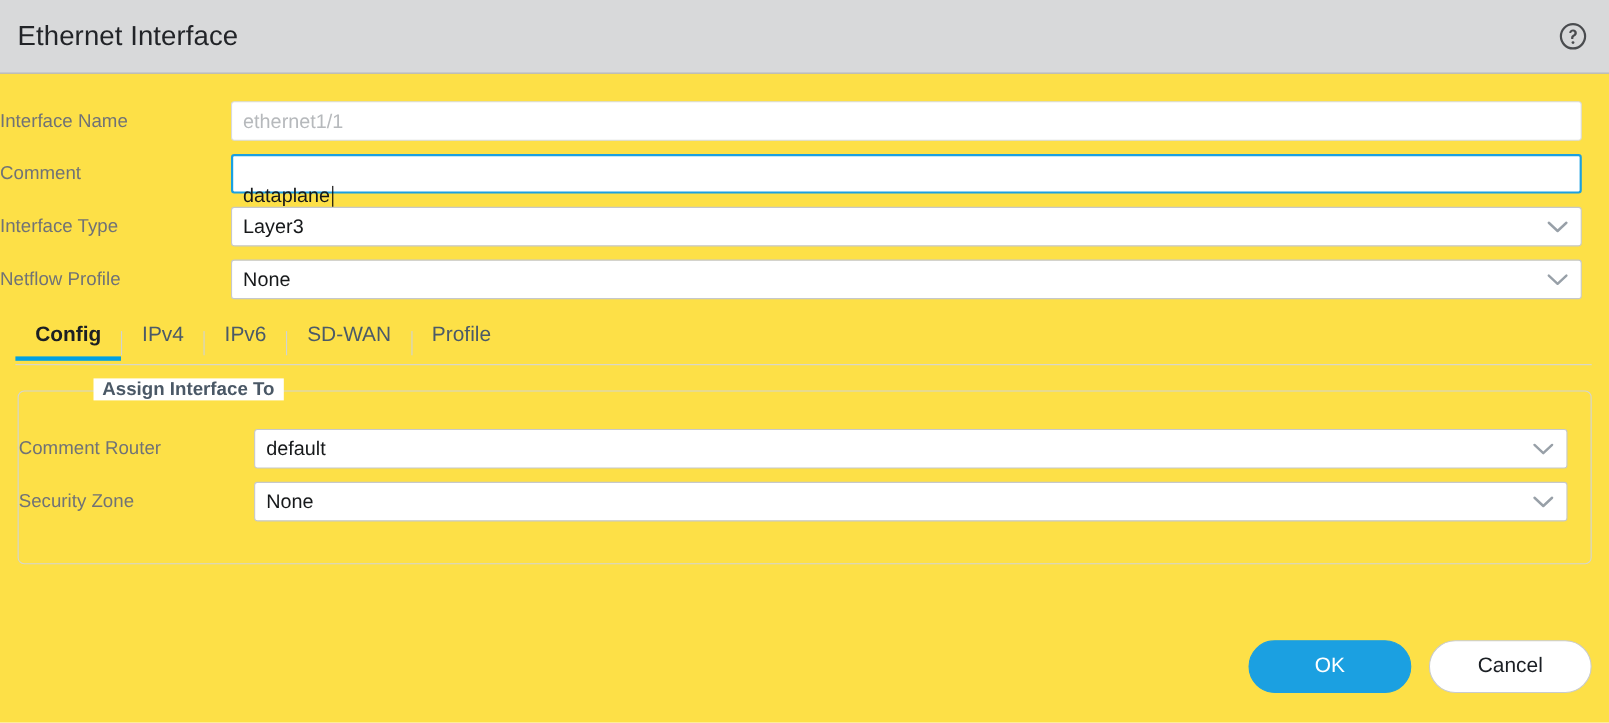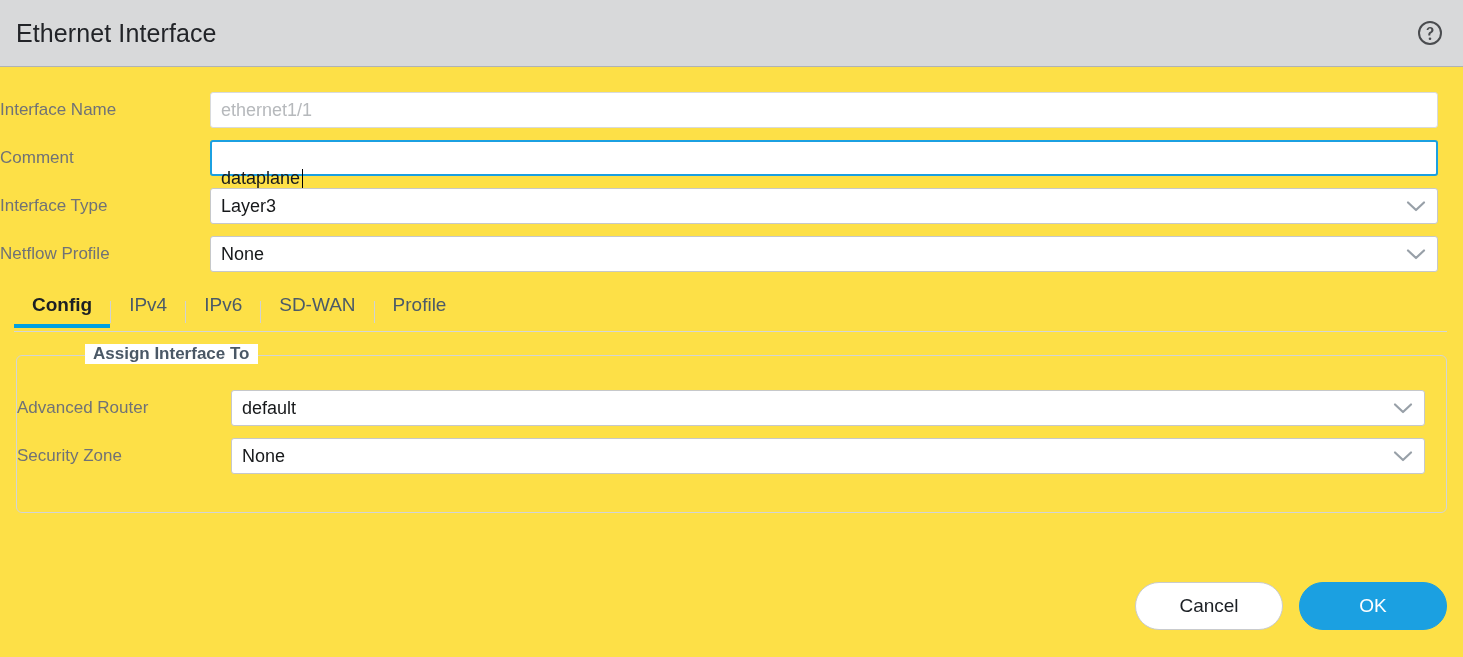--- a/index.html
+++ b/index.html
@@ -283,21 +283,21 @@
     <div class="tab">SD-WAN</div>
     <div class="tab-div"></div>
     <div class="tab">Profile</div>
   </div>
 
   <div class="fieldset">
     <div class="legend">Assign Interface To</div>
     <div class="inner-rows">
 
       <div class="row">
-        <div class="lbl">Advanced Router</div>
+        <div class="lbl">Comment Router</div>
         <div class="ctrl select">
           <span>default</span>
           <span class="chev">
             <svg width="20" height="13" viewBox="0 0 20 13">
                 <path d="M2 2.5 L10 10 L18 2.5" fill="none" stroke="#98a0a8" stroke-width="2.2" stroke-linecap="round" stroke-linejoin="round"></path>
               </svg>
           </span>
         </div>
       </div>
 
@@ -310,17 +310,17 @@
                 <path d="M2 2.5 L10 10 L18 2.5" fill="none" stroke="#98a0a8" stroke-width="2.2" stroke-linecap="round" stroke-linejoin="round"></path>
               </svg>
           </span>
         </div>
       </div>
 
     </div>
   </div>
 
   <div class="footer">
+    <div class="btn primary">OK</div>
     <div class="btn secondary">Cancel</div>
-    <div class="btn primary">OK</div>
   </div>
 
 </div>
 
 </body></html>

